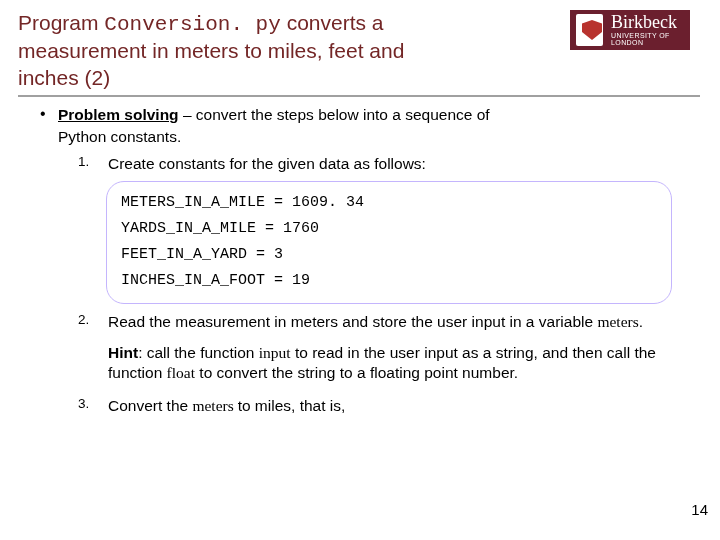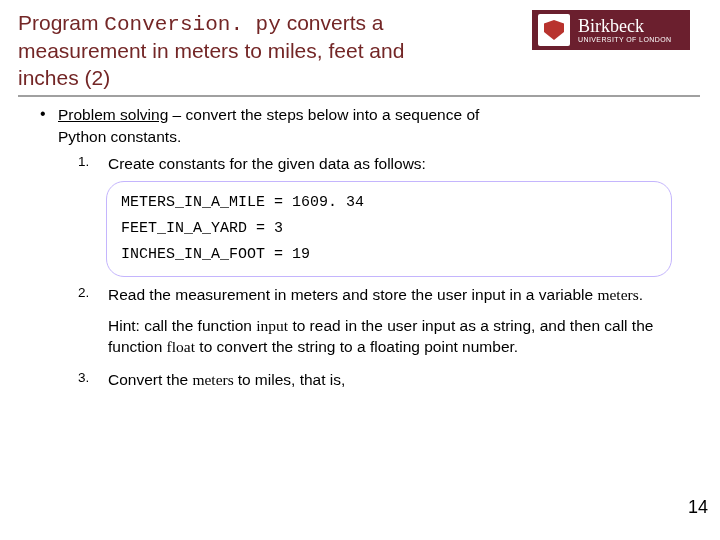--- a/index.html
+++ b/index.html
@@ -36,21 +36,21 @@
   }
   .title-rule {
     border: none;
     border-top: 2px solid #a0a0a0;
     margin: 4px 0 0 0;
   }
   .logo {
     position: absolute;
     top: 10px;
     right: 30px;
-    width: 158px;
+    width: 120px;
     height: 40px;
     background: #6b1f2e;
     display: flex;
     align-items: center;
   }
   .logo-shield {
     width: 32px;
     height: 32px;
     margin-left: 6px;
     background: #ffffff;
@@ -130,24 +130,24 @@
     line-height: 1.35;
     max-width: 560px;
   }
   .inline-code {
     font-family: Liberation Serif, serif;
   }
   .pagenum {
     position: absolute;
     right: 12px;
     bottom: 22px;
-    font-size: 18px;
+    font-size: 15px;
     color: #000;
   }
-  b { font-weight: normal; }
+  b { font-weight: bold; }
   u { text-decoration: underline; }
 </style>
 </head>
 <body>
 
 <div class="slide">
 
   <div class="logo">
     <div class="logo-shield"></div>
     <div class="logo-text">
@@ -173,20 +173,21 @@
     </div>
     <div class="indent-python">Python constants.</div>
 
     <div class="num-item">
       <div class="n">1.</div>
       <div class="txt">Create constants for the given data as follows:</div>
     </div>
 
     <div class="codebox">
       <div>METERS_IN_A_MILE = 1609. 34</div>
+      <div>YARDS_IN_A_MILE = 1760</div>
       <div>FEET_IN_A_YARD = 3</div>
       <div>INCHES_IN_A_FOOT = 19</div>
     </div>
 
     <div class="num-item">
       <div class="n">2.</div>
       <div class="txt">
         <span>Read  the measurement in meters and store the user input in a variable </span><span class="inline-code">meters</span><span>.</span>
       </div>
     </div>

